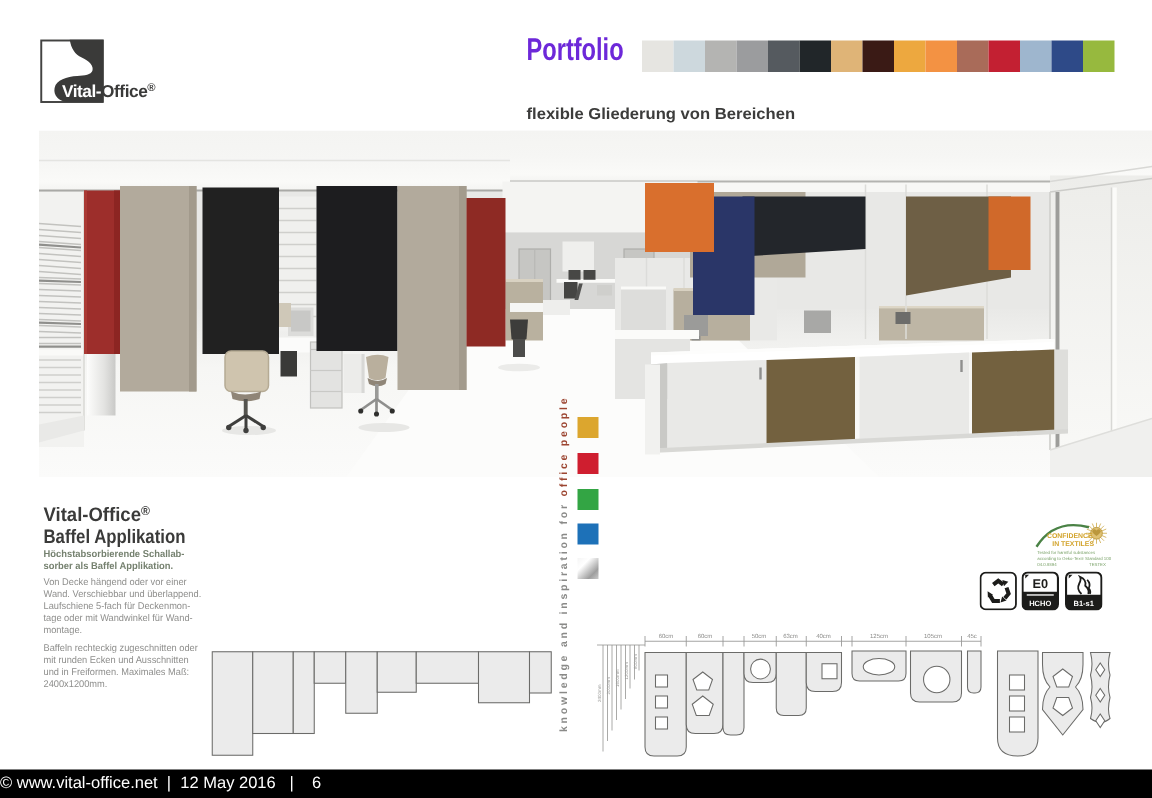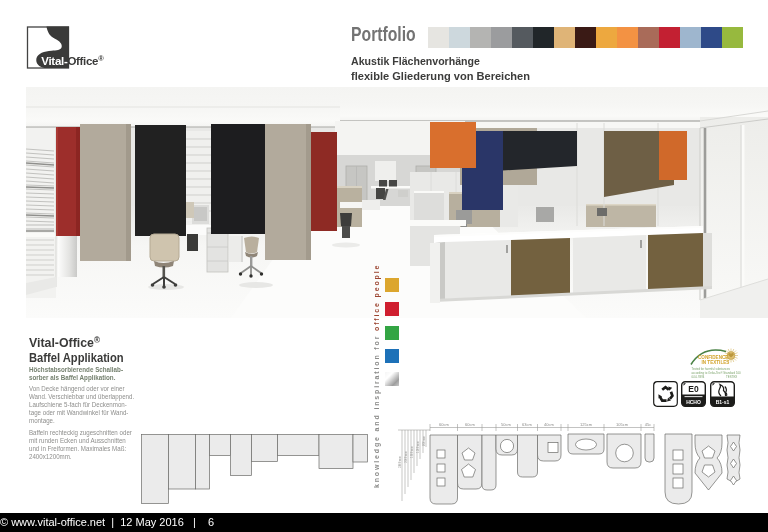--- a/index.html
+++ b/index.html
@@ -10,24 +10,24 @@
 </style>
 </head>
 <body>
 
 <svg class="abs" style="left:24px;top:24px;" width="90" height="48" viewBox="0 0 90 48">
   <rect x="3.5" y="3" width="41" height="41" fill="#ffffff" stroke="#434342" stroke-width="1.3"></rect>
   <path d="M22.5 2.5 C 23.5 8.5, 26 12.3, 30.5 14.4 C 35.8 16.8, 38.6 20.2, 37.6 23.2 C 36.7 25.9, 32.5 26.4, 27.5 26.7 C 20.5 27.1, 13.5 29.3, 12.4 34.6 C 11.4 39.7, 15.3 43.3, 20.5 44 L 45 44 L 45 2.5 Z" fill="#3a3a39"></path>
   <text x="17.3" y="40.9" font-size="11.5" font-weight="bold" fill="#ffffff" letter-spacing="-0.3">Vital-<tspan fill="#3a3a39">Office</tspan><tspan fill="#3a3a39" font-size="7.5" dy="-4.2">®</tspan></text>
 </svg>
 
-<div class="abs" style="left:351px;top:22px;font-size:21px;font-weight:bold;color:#737373;white-space:nowrap;"><span class="cx" style="transform:scale(0.75,1);">Portfolio</span></div>
+<div class="abs" style="left:351px;top:22px;font-size:21px;font-weight:bold;color:#6d28d9;white-space:nowrap;"><span class="cx" style="transform:scale(0.75,1);">Portfolio</span></div>
 
 <div class="abs" style="left:351px;top:54px;font-size:10.6px;font-weight:bold;color:#3c3c3b;line-height:14.6px;white-space:nowrap;">
-  <span class="cx" style="transform:scale(1.0,1);">Akustik Flächenvorhänge</span><br>
+  <br>
   <span class="cx" style="transform:scale(1.045,1);">flexible Gliederung von Bereichen</span>
 </div>
 
 <div class="abs" style="left:428px;top:27px;height:21px;display:flex;">
   <span style="width:21px;background:#e6e5e1;"></span>
   <span style="width:21px;background:#cdd8dd;"></span>
   <span style="width:21px;background:#b4b4b2;"></span>
   <span style="width:21px;background:#9b9c9e;"></span>
   <span style="width:21px;background:#555a5f;"></span>
   <span style="width:21px;background:#212629;"></span>

